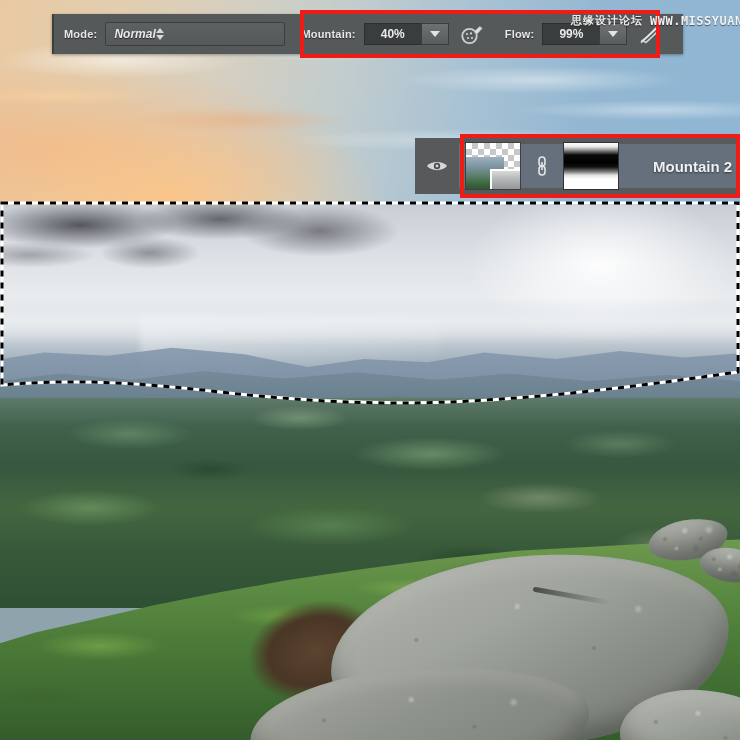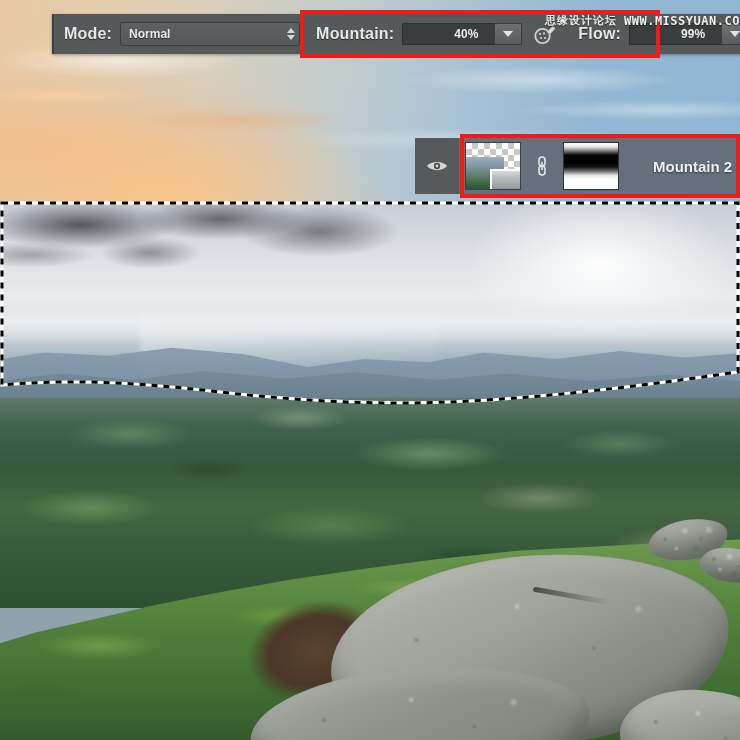--- a/index.html
+++ b/index.html
@@ -155,43 +155,44 @@
 
   
   .optbar{
     position:absolute;left:52px;top:14px;height:40px;
     display:flex;align-items:center;
     background:#56595a;border-left:2px solid #3c3f40;
     box-shadow:0 1px 3px rgba(0,0,0,.35);
     padding-left:10px;padding-right:0;
   }
   .opt-label{
-    color:#e6e8e8;font-size:16px;font-weight:bold;letter-spacing:.2px;
+    color:#e6e8e8;font-size:11px;font-weight:bold;letter-spacing:.2px;
     text-shadow:0 1px 1px rgba(0,0,0,.6);white-space:nowrap;
   }
   .mode-select{
     margin-left:8px;width:166px;height:22px;
     background:linear-gradient(180deg,#5e6162,#56595a);
     border:1px solid #3b3e3f;border-radius:2px;
-    display:flex;align-items:center;justify-content:space-between;
+    display:flex;align-items:center;justify-content:flex-start;
     padding:0 4px 0 8px;
+    font-style:italic;
   }
   .mode-select .val{color:#e8eaea;font-size:12px;font-weight:bold;text-shadow:0 1px 1px rgba(0,0,0,.6);}
   .spin{display:flex;flex-direction:column;gap:2px;}
   .spin i{display:block;width:0;height:0;border-left:4px solid transparent;border-right:4px solid transparent;}
   .spin i.up{border-bottom:5px solid #d7d9d9;}
   .spin i.dn{border-top:5px solid #d7d9d9;}
 
   .opt-gap{width:16px;}
   .num-field{
     margin-left:8px;height:22px;display:flex;align-items:stretch;
   }
   .num-box{
     width:56px;background:#3a3d3e;border:1px solid #2c2f30;border-right:none;
-    display:flex;align-items:center;justify-content:center;padding-left:35px;
+    display:flex;align-items:center;justify-content:center;
   }
   .num-box span{color:#e9ebeb;font-size:12px;font-weight:bold;}
   .num-arrow{
     width:26px;background:linear-gradient(180deg,#6e7172,#5a5d5e);
     border:1px solid #3b3e3f;
     display:flex;align-items:center;justify-content:center;
   }
   .num-arrow i{display:block;width:0;height:0;border-left:5px solid transparent;border-right:5px solid transparent;border-top:6px solid #e3e5e5;}
 
   .icon-btn{width:34px;height:32px;margin-left:6px;display:flex;align-items:center;justify-content:center;}
@@ -203,35 +204,35 @@
     border:4px solid #ee1b16;box-sizing:border-box;pointer-events:none;
   }
 
   
   .watermark{
     position:absolute;left:545px;top:13px;display:flex;align-items:center;gap:7px;
     pointer-events:none;
   }
   .wm-cn{
     font-family:"DejaVu Sans",sans-serif;font-size:11px;color:#e9e9e9;font-weight:bold;
-    text-shadow:0 1px 1px rgba(0,0,0,.55);white-space:nowrap;letter-spacing:1px;
+    text-shadow:0 1px 1px rgba(0,0,0,.55);white-space:nowrap;letter-spacing:1px;margin-left:26px;
   }
   .wm-en{
     font-family:"DejaVu Sans Mono",monospace;font-size:12px;color:#f2f2f2;font-weight:bold;
     text-shadow:0 1px 1px rgba(0,0,0,.55);white-space:nowrap;letter-spacing:.5px;
   }
 
   
   .layers-panel{
     position:absolute;left:415px;top:138px;width:325px;height:56px;
     background:#57595b;display:flex;align-items:center;
   }
   .eye-cell{width:44px;height:56px;display:flex;align-items:center;justify-content:center;}
   .layer-row{
-    flex:1;height:56px;background:#66707d;display:flex;align-items:center;gap:12px;
+    flex:1;height:44px;background:#66707d;display:flex;align-items:center;gap:12px;
   }
   .thumb-wrap{width:54px;height:46px;margin-left:6px;position:relative;
     border:1px solid #3c3f44;background:#fff;overflow:hidden;}
   .checker{
     position:absolute;inset:0;
     background-image:
       linear-gradient(45deg,#c8c8c8 25%,transparent 25%,transparent 75%,#c8c8c8 75%),
       linear-gradient(45deg,#c8c8c8 25%,transparent 25%,transparent 75%,#c8c8c8 75%);
     background-size:12px 12px;background-position:0 0,6px 6px;background-color:#fff;
   }

